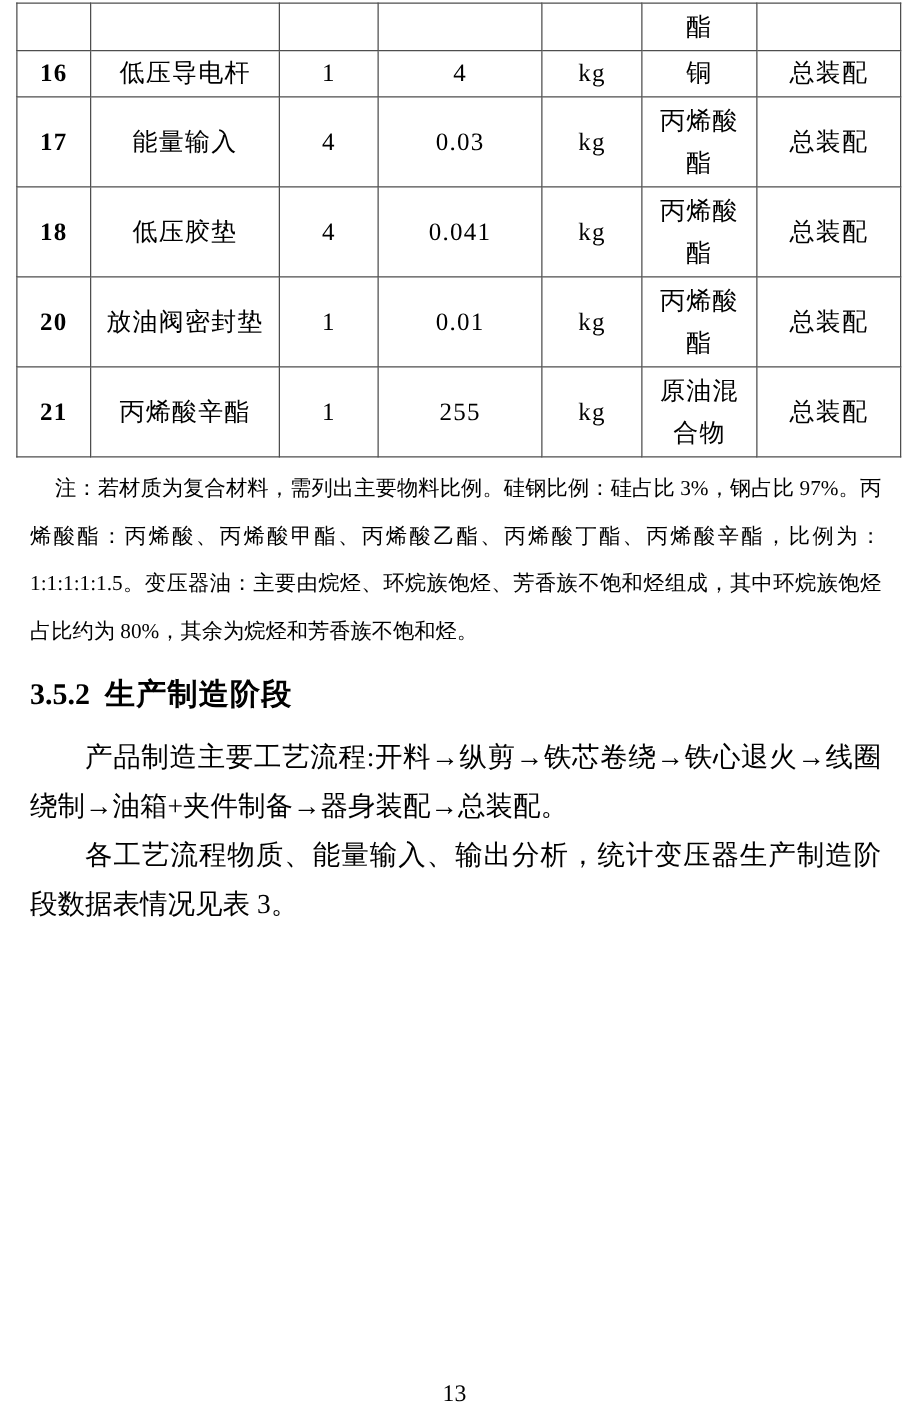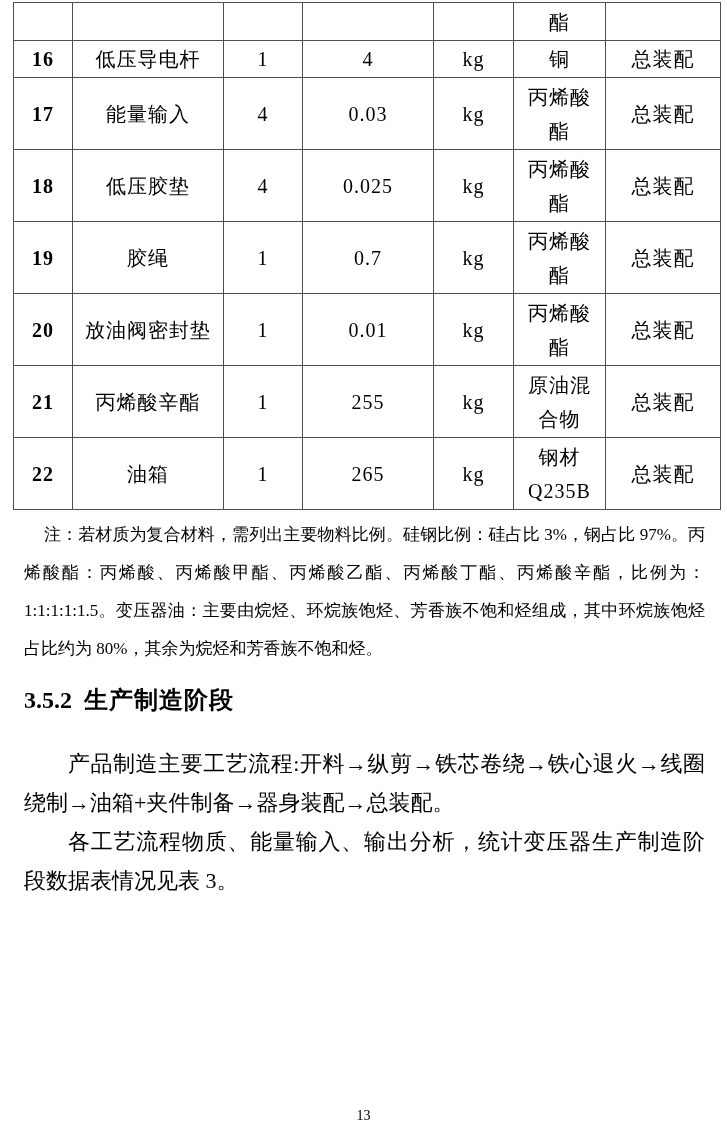--- a/index.html
+++ b/index.html
@@ -51,29 +51,29 @@
     line-height: 36px;
     letter-spacing: 1px;
   }
   .section-heading .heading-number { margin-right: 12px; letter-spacing: 0; }
   .body-para {
     font-size: 22px;
     line-height: 39px;
     text-align: justify;
     text-indent: 44px;
   }
-  .body-para.first { margin-top: 26px; }
+  .body-para.first { margin-top: 12px; }
   
   .page-footer {
     position: absolute;
     left: 0;
     right: 0;
     bottom: 7px;
     text-align: center;
-    font-size: 14px;
+    font-size: 19px;
     line-height: 20px;
   }
 </style>
 </head>
 <body>
 
 <div class="page">
 
   <table class="doc-table">
     <colgroup>
@@ -110,30 +110,21 @@
         <td>4</td>
         <td>0.03</td>
         <td>kg</td>
         <td class="col-material">丙烯酸酯</td>
         <td>总装配</td>
       </tr>
       <tr class="row-std">
         <td class="col-no">18</td>
         <td>低压胶垫</td>
         <td>4</td>
-        <td>0.025</td>
-        <td>kg</td>
-        <td class="col-material">丙烯酸酯</td>
-        <td>总装配</td>
-      </tr>
-      <tr class="row-std">
-        <td class="col-no">19</td>
-        <td>胶绳</td>
-        <td>1</td>
-        <td>0.7</td>
+        <td>0.041</td>
         <td>kg</td>
         <td class="col-material">丙烯酸酯</td>
         <td>总装配</td>
       </tr>
       <tr class="row-std">
         <td class="col-no">20</td>
         <td>放油阀密封垫</td>
         <td>1</td>
         <td>0.01</td>
         <td>kg</td>
@@ -142,29 +133,20 @@
       </tr>
       <tr class="row-std">
         <td class="col-no">21</td>
         <td>丙烯酸辛酯</td>
         <td>1</td>
         <td>255</td>
         <td>kg</td>
         <td class="col-material">原油混合物</td>
         <td>总装配</td>
       </tr>
-      <tr class="row-std">
-        <td class="col-no">22</td>
-        <td>油箱</td>
-        <td>1</td>
-        <td>265</td>
-        <td>kg</td>
-        <td class="col-material">钢材Q235B</td>
-        <td>总装配</td>
-      </tr>
     </tbody>
   </table>
 
   <div class="text-area">
     <p class="note-para">注：若材质为复合材料，需列出主要物料比例。硅钢比例：硅占比 3%，钢占比 97%。丙烯酸酯：丙烯酸、丙烯酸甲酯、丙烯酸乙酯、丙烯酸丁酯、丙烯酸辛酯，比例为：1:1:1:1:1.5。变压器油：主要由烷烃、环烷族饱烃、芳香族不饱和烃组成，其中环烷族饱烃占比约为 80%，其余为烷烃和芳香族不饱和烃。</p>
 
     <h3 class="section-heading"><span class="heading-number">3.5.2</span><span>生产制造阶段</span></h3>
 
     <p class="body-para first">产品制造主要工艺流程:开料→纵剪→铁芯卷绕→铁心退火→线圈绕制→油箱+夹件制备→器身装配→总装配。</p>
     <p class="body-para">各工艺流程物质、能量输入、输出分析，统计变压器生产制造阶段数据表情况见表 3。</p>

